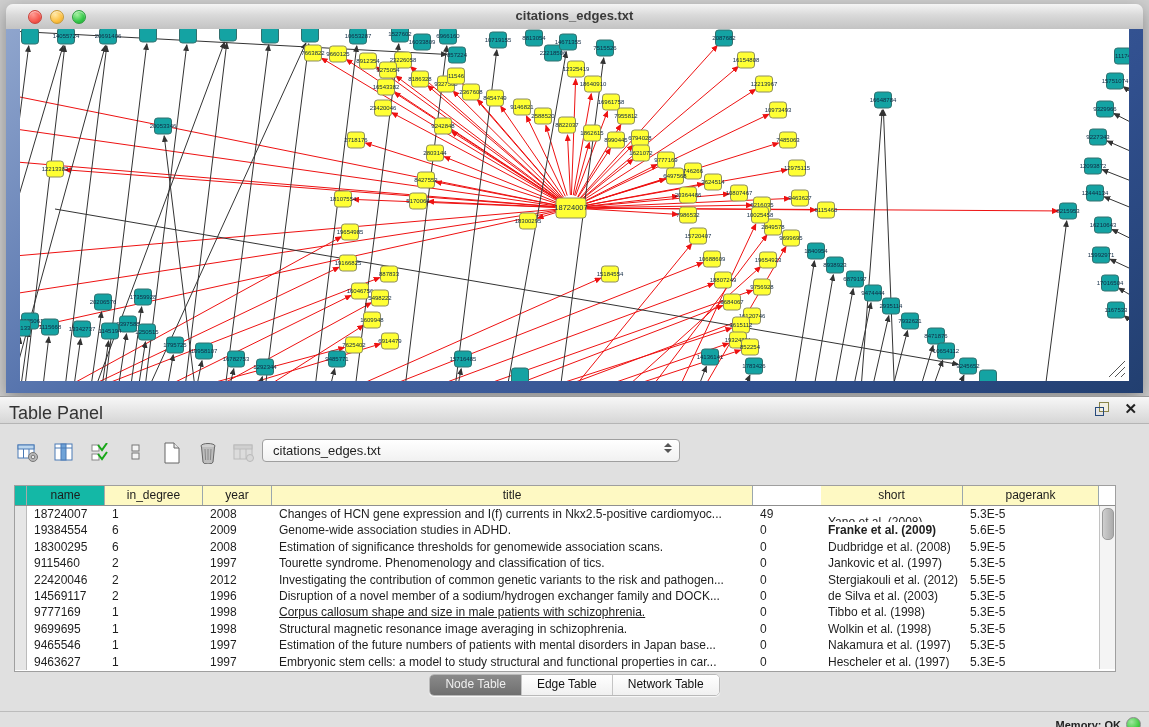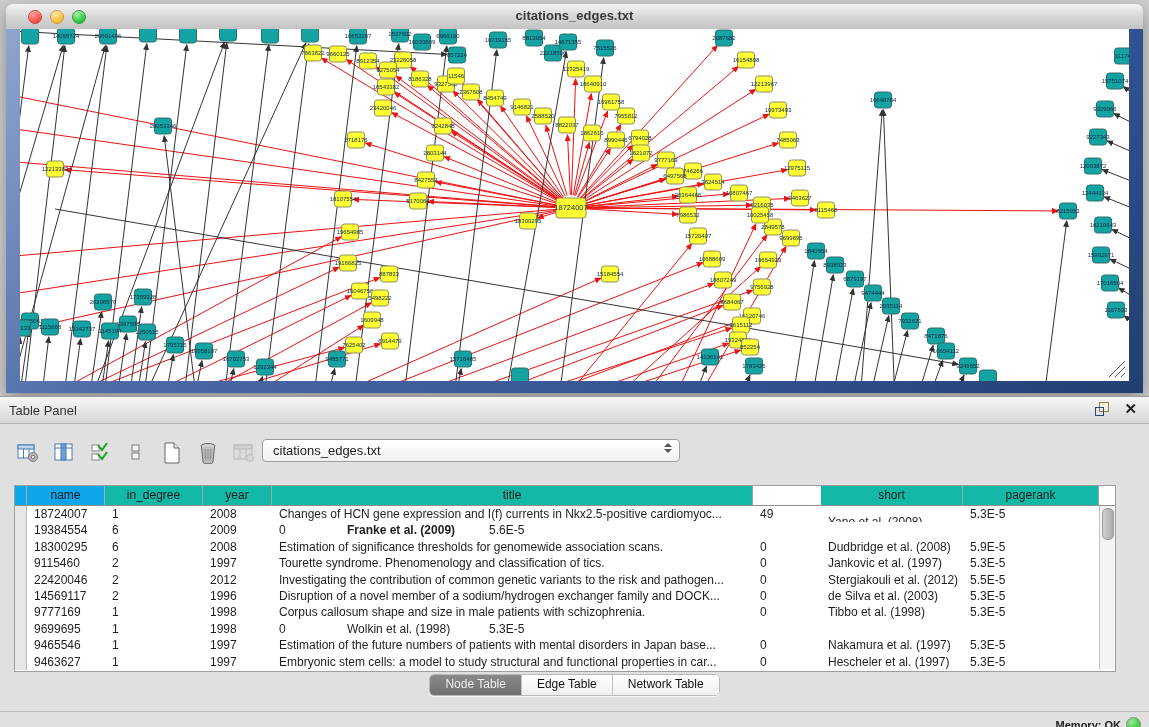--- a/index.html
+++ b/index.html
@@ -15,42 +15,42 @@
   .light.y{background:radial-gradient(circle at 35% 30%,#ffe9a8,#fdbf3f 60%,#df9f24);border:1px solid #c79a34;}
   .light.g{background:radial-gradient(circle at 35% 30%,#a4f2a0,#33c748 60%,#23a335);border:1px solid #2b9e3c;}
   .wintitle{position:absolute;left:0;right:0;top:4px;text-align:center;font-size:13px;font-weight:bold;color:#3a3a3a;}
   .frame{position:absolute;left:0;top:25px;width:1137px;height:364px;background:linear-gradient(140deg,#8fa5cd 0%,#4a69a6 35%,#31508f 75%,#223f70 100%);}
   .canvas{position:absolute;left:14px;top:0;width:1109px;height:352px;background:#ffffff;overflow:hidden;}
   .canvas svg{display:block;}
 
   
   .panel{position:absolute;left:0;top:396px;width:1149px;height:331px;background:#e0e0e0;}
   .panel-hdr{position:absolute;left:0;top:0;width:1149px;height:26px;background:linear-gradient(#f7f7f7,#d6d6d6);border-top:1px solid #9a9a9a;border-bottom:1px solid #b5b5b5;}
-  .panel-title{position:absolute;left:9px;top:6px;font-size:13px;color:#333;}
+  .panel-title{position:absolute;left:9px;top:6px;font-size:18px;color:#333;}
   .panel-hdr-icons{position:absolute;right:12px;top:4px;display:flex;gap:14px;align-items:center;}
   .float-ic{width:15px;height:15px;position:relative;}
   .float-ic .b1{position:absolute;left:4px;top:1px;width:8px;height:8px;border:1px solid #8a854a;background:#f2efe2;}
   .float-ic .b2{position:absolute;left:0;top:6px;width:7px;height:7px;border:1px solid #274a7b;background:transparent;}
   .close-ic{font-size:15px;font-weight:bold;color:#222;line-height:15px;cursor:default;}
 
   .toolbar{position:absolute;left:0;top:27px;width:1149px;height:58px;}
   .tools{position:absolute;left:16px;top:18px;display:flex;gap:12px;align-items:center;}
   .tool{width:24px;height:24px;display:flex;align-items:center;justify-content:center;}
   .tool.disabled{opacity:.45;}
   .fx{font-family:"DejaVu Serif",serif;font-style:italic;font-weight:bold;font-size:14px;color:#222;}
   .combo{position:absolute;left:262px;top:16px;width:418px;height:23px;background:linear-gradient(#ffffff,#f1f1f1);border:1px solid #9f9f9f;border-radius:4px;font-size:13px;color:#222;line-height:22px;padding-left:10px;box-sizing:border-box;}
   .combo-arrows{position:absolute;right:7px;top:3px;display:flex;flex-direction:column;gap:2px;}
   .combo-arrows span{width:0;height:0;border-left:4px solid transparent;border-right:4px solid transparent;display:block;}
   .arr-up{border-bottom:4px solid #555;}
   .arr-dn{border-top:4px solid #555;}
 
   .tablewrap{position:absolute;left:14px;top:89px;width:1100px;height:185px;background:#fff;border:1px solid #9f9f9f;}
   .thead{display:flex;height:20px;border-bottom:1px solid #8f8f8f;box-sizing:border-box;}
-  .th{box-sizing:border-box;border-right:1px solid #9aa7ae;background:#14b8a6;font-size:12px;color:#1c1c1c;text-align:center;line-height:19px;overflow:hidden;white-space:nowrap;}
-  .th.gray{background:#0ea5e9;border-right:1px solid #a9a9a9;}
+  .th{box-sizing:border-box;border-right:1px solid #9aa7ae;background:#fef9c3;font-size:12px;color:#1c1c1c;text-align:center;line-height:19px;overflow:hidden;white-space:nowrap;}
+  .th.gray{background:#14b8a6;border-right:1px solid #a9a9a9;}
   .tbody{position:relative;}
   .tr{display:flex;height:16.4px;font-size:12px;color:#1e1e1e;}
   .td{box-sizing:border-box;padding:1px 0 0 7px;overflow:hidden;white-space:nowrap;text-overflow:ellipsis;}
   .td.gut{background:#e6e6e6;border-right:1px solid #bbb;padding:0;}
   .vscroll{position:absolute;right:0;top:20px;width:15px;height:163px;background:#f4f4f4;border-left:1px solid #c2c2c2;}
   .vthumb{position:absolute;left:2px;top:2px;width:10px;height:30px;background:linear-gradient(90deg,#cfcfcf,#ababab);border-radius:5px;border:1px solid #9a9a9a;}
   .sorttri{display:inline-block;width:0;height:0;border-left:4px solid transparent;border-right:4px solid transparent;border-bottom:6px solid #3d6b86;margin-right:4px;vertical-align:1px;}
 
   .tabsbar{position:absolute;left:0;top:278px;width:1149px;height:24px;display:flex;justify-content:center;}
   .seg{display:flex;height:20px;border:1px solid #b9b9b9;border-radius:5px;overflow:hidden;background:#fff;box-shadow:0 1px 1px rgba(255,255,255,.8);}
@@ -847,20 +847,21 @@
             <div class="td" style="width: 481px;">Changes of HCN gene expression and I(f) currents in Nkx2.5-positive cardiomyoc...</div>
             <div class="td" style="width: 68px;">49</div>
             <div class="td" style="width: 142px; margin-top: 8px;">Yano et al. (2008)</div>
             <div class="td" style="width: 136px;">5.3E-5</div>
           </div>
           <div class="tr">
             <div class="td gut" style="width: 12px;"></div>
             <div class="td" style="width: 78px;">19384554</div>
             <div class="td" style="width: 98px;">6</div>
             <div class="td" style="width: 69px;">2009</div>
+            <div class="td" style="width: 481px;">Genome-wide association studies in ADHD.</div>
             <div class="td" style="width: 68px;">0</div>
             <div class="td" style="width: 142px; font-weight: bold;">Franke et al. (2009)</div>
             <div class="td" style="width: 136px;">5.6E-5</div>
           </div>
           <div class="tr">
             <div class="td gut" style="width: 12px;"></div>
             <div class="td" style="width: 78px;">18300295</div>
             <div class="td" style="width: 98px;">6</div>
             <div class="td" style="width: 69px;">2008</div>
             <div class="td" style="width: 481px;">Estimation of significance thresholds for genomewide association scans.</div>
@@ -896,30 +897,31 @@
             <div class="td" style="width: 481px;">Disruption of a novel member of a sodium/hydrogen exchanger family and DOCK...</div>
             <div class="td" style="width: 68px;">0</div>
             <div class="td" style="width: 142px;">de Silva et al. (2003)</div>
             <div class="td" style="width: 136px;">5.3E-5</div>
           </div>
           <div class="tr">
             <div class="td gut" style="width: 12px;"></div>
             <div class="td" style="width: 78px;">9777169</div>
             <div class="td" style="width: 98px;">1</div>
             <div class="td" style="width: 69px;">1998</div>
-            <div class="td" style="width: 481px;">Corpus callosum shape and size in male patients with schizophrenia.</div>
+            <div class="td" style="width: 481px; text-decoration: underline;">Corpus callosum shape and size in male patients with schizophrenia.</div>
             <div class="td" style="width: 68px;">0</div>
             <div class="td" style="width: 142px;">Tibbo et al. (1998)</div>
             <div class="td" style="width: 136px;">5.3E-5</div>
           </div>
           <div class="tr">
             <div class="td gut" style="width: 12px;"></div>
             <div class="td" style="width: 78px;">9699695</div>
             <div class="td" style="width: 98px;">1</div>
             <div class="td" style="width: 69px;">1998</div>
+            <div class="td" style="width: 481px;">Structural magnetic resonance image averaging in schizophrenia.</div>
             <div class="td" style="width: 68px;">0</div>
             <div class="td" style="width: 142px;">Wolkin et al. (1998)</div>
             <div class="td" style="width: 136px;">5.3E-5</div>
           </div>
           <div class="tr">
             <div class="td gut" style="width: 12px;"></div>
             <div class="td" style="width: 78px;">9465546</div>
             <div class="td" style="width: 98px;">1</div>
             <div class="td" style="width: 69px;">1997</div>
             <div class="td" style="width: 481px;">Estimation of the future numbers of patients with mental disorders in Japan base...</div>

